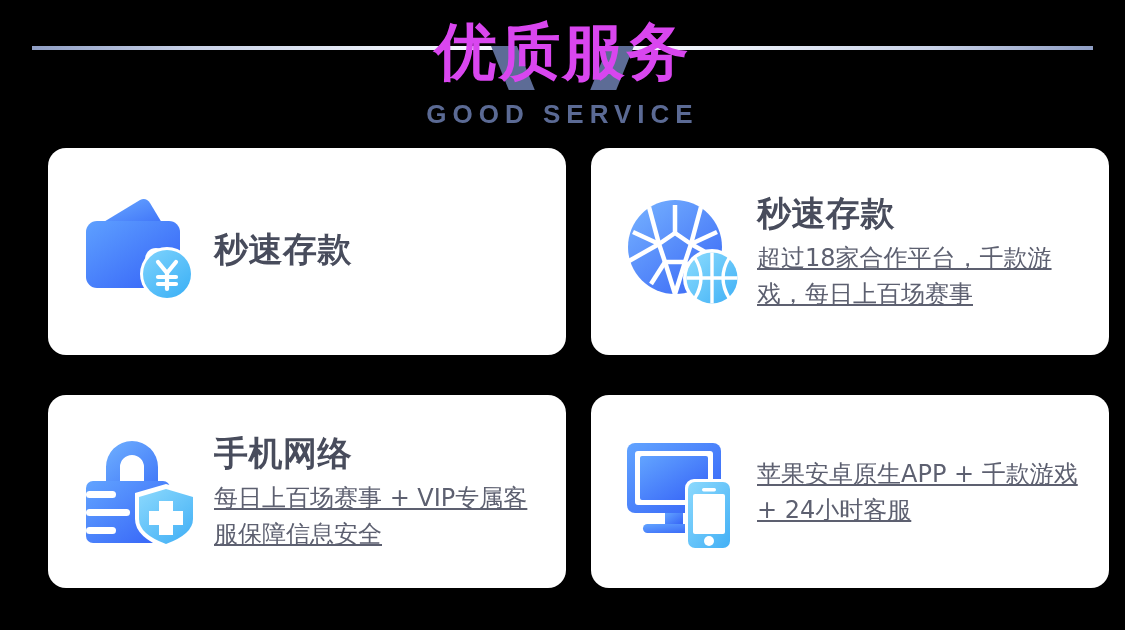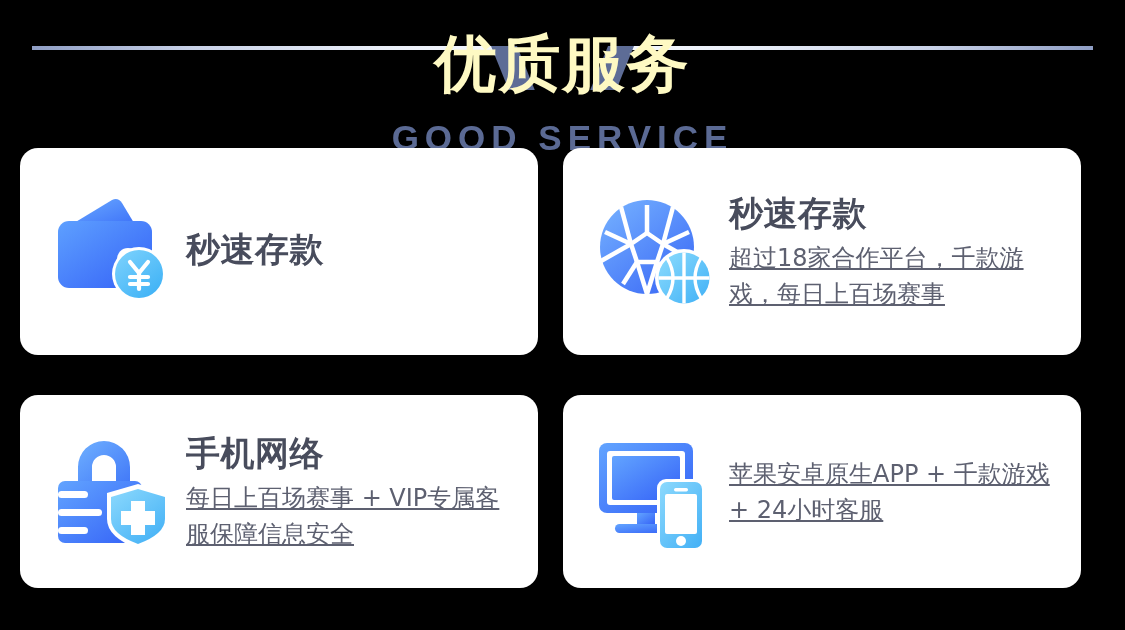--- a/index.html
+++ b/index.html
@@ -64,44 +64,44 @@
   }
 
   .title-wrap {
     position: absolute;
     top: 0;
     left: 0;
     width: 1125px;
     text-align: center;
   }
   .main-title {
-    margin: 16px;
+    margin: 4px;
     padding-top: 8px;
     font-size: 62px;
     line-height: 80px;
     font-weight: 700;
-    color: #fef9c3;
+    color: #d946ef;
     letter-spacing: 2px;
     font-family: "DejaVu Sans", "Liberation Sans", sans-serif;
   }
   .sub-title {
     margin: 0;
-    font-size: 35px;
+    font-size: 26px;
     line-height: 36px;
     font-weight: 700;
     color: #5b6a94;
     letter-spacing: 6px;
     font-family: "Liberation Sans", sans-serif;
   }
 
   
   .grid {
     position: absolute;
     top: 148px;
-    left: 20px;
+    left: 48px;
     width: 1061px;
     display: grid;
     grid-template-columns: 518px 518px;
     grid-template-rows: 207px 193px;
     column-gap: 25px;
     row-gap: 40px;
   }
 
   .card {
     background: #ffffff;

